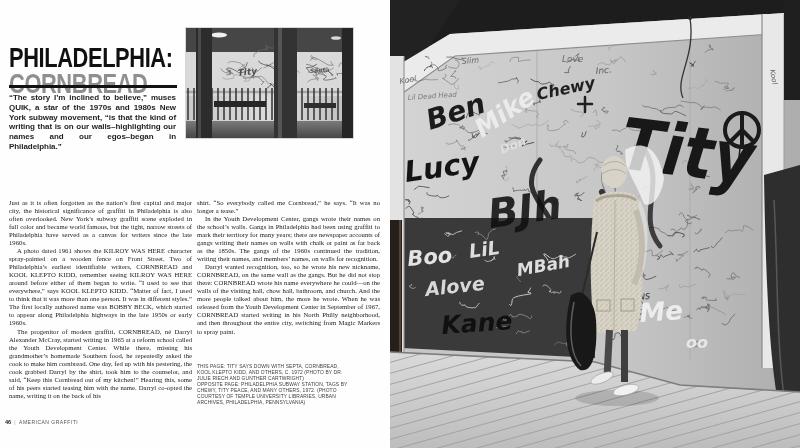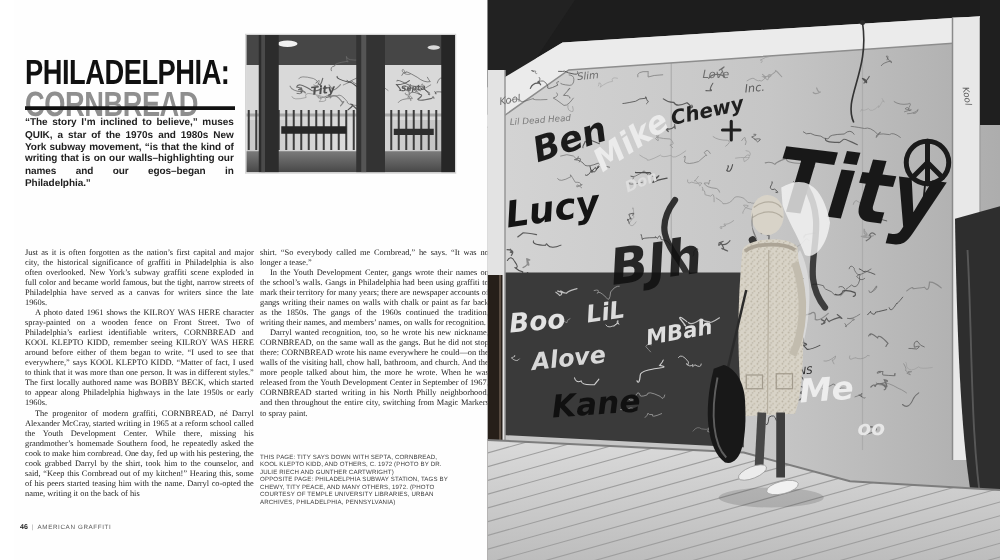--- a/index.html
+++ b/index.html
@@ -1,19 +1,19 @@
 <!DOCTYPE html>
 <html><head>
 <meta charset="utf-8">
 <style>
   html,body{margin:0;padding:0;background:#e9e9e9;}
   .spread{position:relative;width:800px;height:448px;background:#ffffff;overflow:hidden;
           font-family:"Liberation Sans",sans-serif;}
   
-  .page-left{position:absolute;left:0;top:0;width:424px;height:448px;background:#fefefe;margin-left:11px;}
+  .page-left{position:absolute;left:0;top:0;width:424px;height:448px;background:#fefefe;}
   .title-block{position:absolute;left:9px;top:26px;transform:scaleX(.78);transform-origin:left top;
                font-family:"Liberation Sans",sans-serif;font-weight:bold;line-height:.94;
                font-size:28px;letter-spacing:-.5px;white-space:nowrap;}
   .title-line1{color:#101010;display:block;}
   .title-line2{color:#8f8f8f;display:block;}
   .title-rule{position:absolute;left:9px;top:85px;width:168px;height:3px;background:#111;}
   .pullquote{position:absolute;left:9px;top:93px;width:167px;margin:0;
              font-size:8px;line-height:1.22;letter-spacing:-.05px;color:#1e1e1e;
              text-align:justify;font-family:"Liberation Sans",sans-serif;font-weight:bold;}
   .photo-small{position:absolute;left:186px;top:28px;width:167px;height:110px;margin:0;

